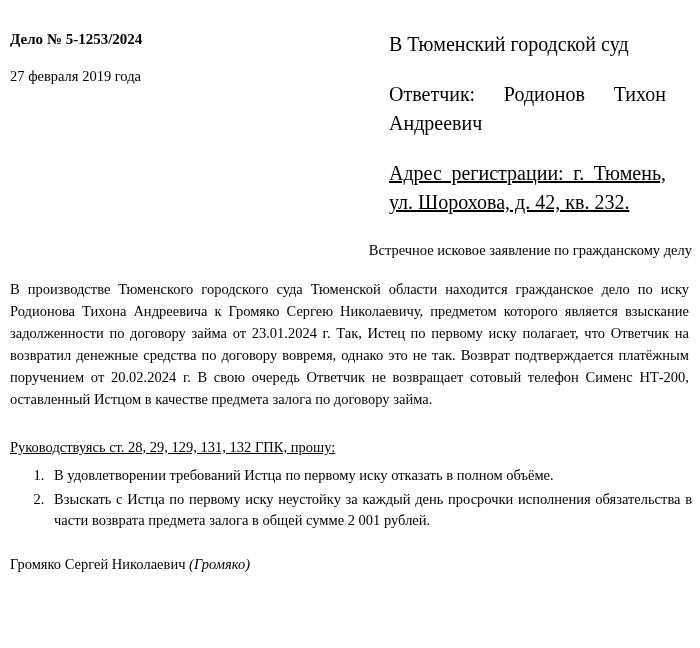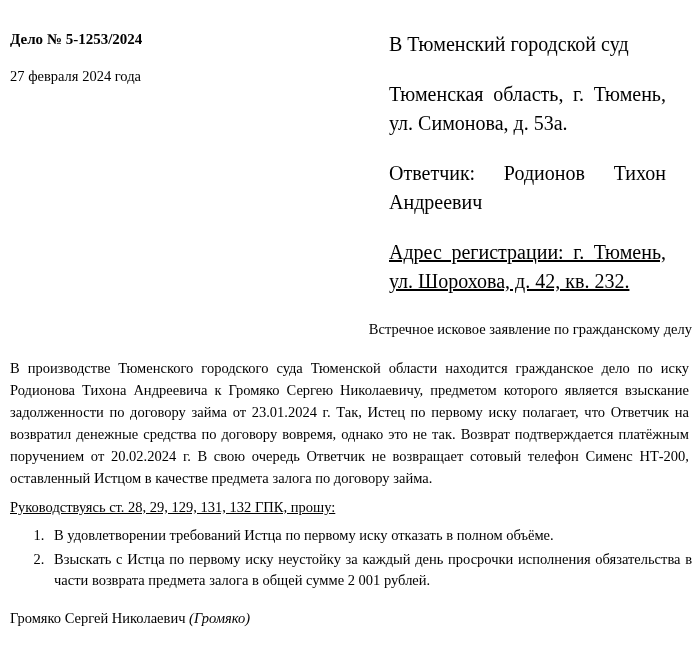--- a/index.html
+++ b/index.html
@@ -61,33 +61,33 @@
   }
   .title {
     text-align: right;
     margin: 24px 0 18px 0;
     font-size: 14.5px;
     line-height: 1.3;
   }
   .body-text {
     text-align: justify;
     line-height: 1.52;
-    margin: 0 0 8px 0;
+    margin: 0 0 27px 0;
     padding: 0 3px 0 2px;
     font-size: 14.5px;
   }
   .lead-in {
     margin: 0 0 6px 0;
     padding-left: 2px;
     line-height: 1.5;
     font-size: 14.5px;
     text-decoration: underline;
   }
   ol.demands {
-    margin: 0 0 18px 0;
+    margin: 0 0 24px 0;
     padding-left: 40px;
     line-height: 1.5;
   }
   ol.demands li {
     margin-bottom: 2px;
     text-align: justify;
     padding-left: 6px;
     font-size: 14.5px;
   }
   .signature {
@@ -100,25 +100,24 @@
   }
 </style>
 </head>
 <body>
 
 <div class="page">
 
   <div class="header">
     <div class="header-left">
       <div class="case-no">Дело № 5-1253/2024</div>
-      <div class="case-date">27 февраля 2024 года</div>
+      <div class="case-date">27 февраля 2019 года</div>
     </div>
     <div class="header-right">
       <div class="hdr-block">В Тюменский городской суд</div>
-      <div class="hdr-block">Тюменская область, г. Тюмень, ул. Симонова, д. 53а.</div>
       <div class="hdr-block">Ответчик: Родионов Тихон Андреевич</div>
       <div class="hdr-block">Адрес регистрации: г. Тюмень, ул. Шорохова, д. 42, кв. 232.</div>
     </div>
   </div>
 
   <div class="title">Встречное исковое заявление по гражданскому делу</div>
 
   <div class="body-text">В производстве Тюменского городского суда Тюменской области находится гражданское дело по иску Родионова Тихона Андреевича к Громяко Сергею Николаевичу, предметом которого является взыскание задолженности по договору займа от 23.01.2024 г. Так, Истец по первому иску полагает, что Ответчик на возвратил денежные средства по договору вовремя, однако это не так. Возврат подтверждается платёжным поручением от 20.02.2024 г. В свою очередь Ответчик не возвращает сотовый телефон Сименс НТ-200, оставленный Истцом в качестве предмета залога по договору займа.</div>
 
   <div class="lead-in">Руководствуясь ст. 28, 29, 129, 131, 132 ГПК, прошу:</div>

